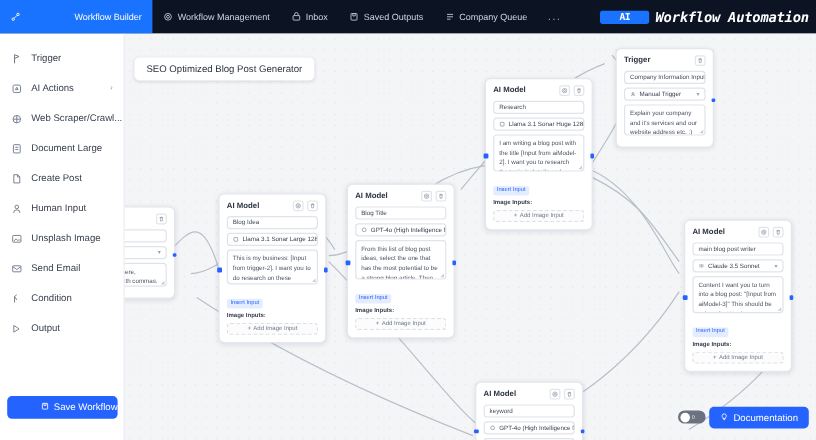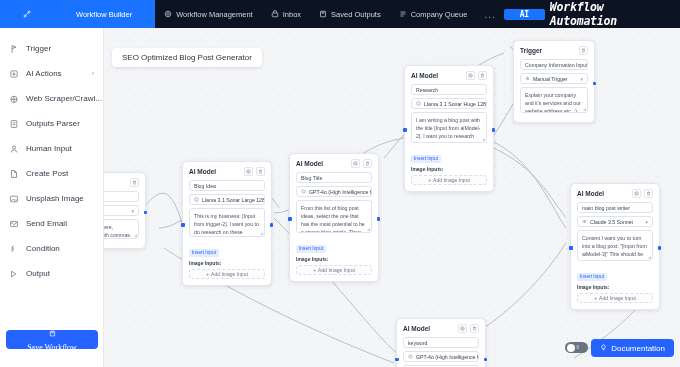--- a/index.html
+++ b/index.html
@@ -17,21 +17,21 @@
     width: 680px; height: 28px;
     background: #0c1424;
     display: flex; align-items: stretch;
   }
   .nav-item {
     display: flex; align-items: center; gap: 4px;
     padding: 0 9px;
     font-size: 7.5px; color: #cbd5e4;
     white-space: nowrap; cursor: pointer;
   }
-  .nav-item.active { background: #1a73ff; color: #ffffff; padding: 0 23px; gap: 45px; }
+  .nav-item.active { background: #1a73ff; color: #ffffff; padding: 0 9px; gap: 45px; }
   .nav-item svg { display: block; }
   .nav-more { padding: 0 8px; display:flex; align-items:center; color:#8e9bb3; font-size:10px; letter-spacing:1px;}
   .brand {
     margin-left: auto;
     display: flex; align-items: center; gap: 5px;
     padding-right: 6px;
   }
   .brand-badge {
     background: #1a73ff; color: #fff;
     font-size: 8px; font-weight: bold;
@@ -66,24 +66,23 @@
   .side-icon svg { display: block; }
 
   .save-wrap {
     position: absolute; left: 0; bottom: 18px;
     width: 104px; padding: 0 6px;
   }
   .save-btn {
     width: 100%; height: 19px;
     background: #2563ff; color: #fff;
     border: none; border-radius: 4px;
-    font-size: 8px; font-family: Liberation Serif, serif;
-    display: flex; align-items: center; justify-content: flex-start; gap: 4px;
+    font-size: 8px; font-family: Liberation Sans, sans-serif;
+    display: flex; align-items: center; justify-content: flex-end; gap: 4px;
     cursor: pointer;
-    flex-direction: column;
   }
 
   
   .canvas {
     position: absolute; top: 28px; left: 104px;
     width: 576px; height: 339px;
     background-color: #f4f5f7;
     background-image: radial-gradient(#dcdfe5 0.7px, transparent 0.7px);
     background-size: 9px 9px;
     overflow: hidden;
@@ -275,41 +274,41 @@
       <span>Web Scraper/Crawl...</span>
     </div>
 
     <div class="side-item">
       <span class="side-icon">
         <svg width="10" height="10" viewBox="0 0 16 16" fill="none" stroke="currentColor" stroke-width="1.2">
             <rect x="3.5" y="2.5" width="9" height="11" rx="1"></rect>
             <path d="M6 6h4M6 9h4"></path>
           </svg>
       </span>
-      <span>Outputs Parser</span>
+      <span>Document Large</span>
+    </div>
+
+    <div class="side-item">
+      <span class="side-icon">
+        <svg width="10" height="10" viewBox="0 0 16 16" fill="none" stroke="currentColor" stroke-width="1.2">
+            <path d="M4 2.5h5l3 3v8H4z"></path>
+            <path d="M9 2.5v3h3"></path>
+          </svg>
+      </span>
+      <span>Create Post</span>
     </div>
 
     <div class="side-item">
       <span class="side-icon">
         <svg width="10" height="10" viewBox="0 0 16 16" fill="none" stroke="currentColor" stroke-width="1.2">
             <circle cx="8" cy="5.5" r="2.4"></circle>
             <path d="M3.8 13.5a4.2 4.2 0 0 1 8.4 0"></path>
           </svg>
       </span>
       <span>Human Input</span>
-    </div>
-
-    <div class="side-item">
-      <span class="side-icon">
-        <svg width="10" height="10" viewBox="0 0 16 16" fill="none" stroke="currentColor" stroke-width="1.2">
-            <path d="M4 2.5h5l3 3v8H4z"></path>
-            <path d="M9 2.5v3h3"></path>
-          </svg>
-      </span>
-      <span>Create Post</span>
     </div>
 
     <div class="side-item">
       <span class="side-icon">
         <svg width="10" height="10" viewBox="0 0 16 16" fill="none" stroke="currentColor" stroke-width="1.2">
             <rect x="2.5" y="3.5" width="11" height="9" rx="1"></rect>
             <path d="M4 11l3-3 2.5 2.5L11 9l1.5 1.5"></path>
           </svg>
       </span>
       <span>Unsplash Image</span>

